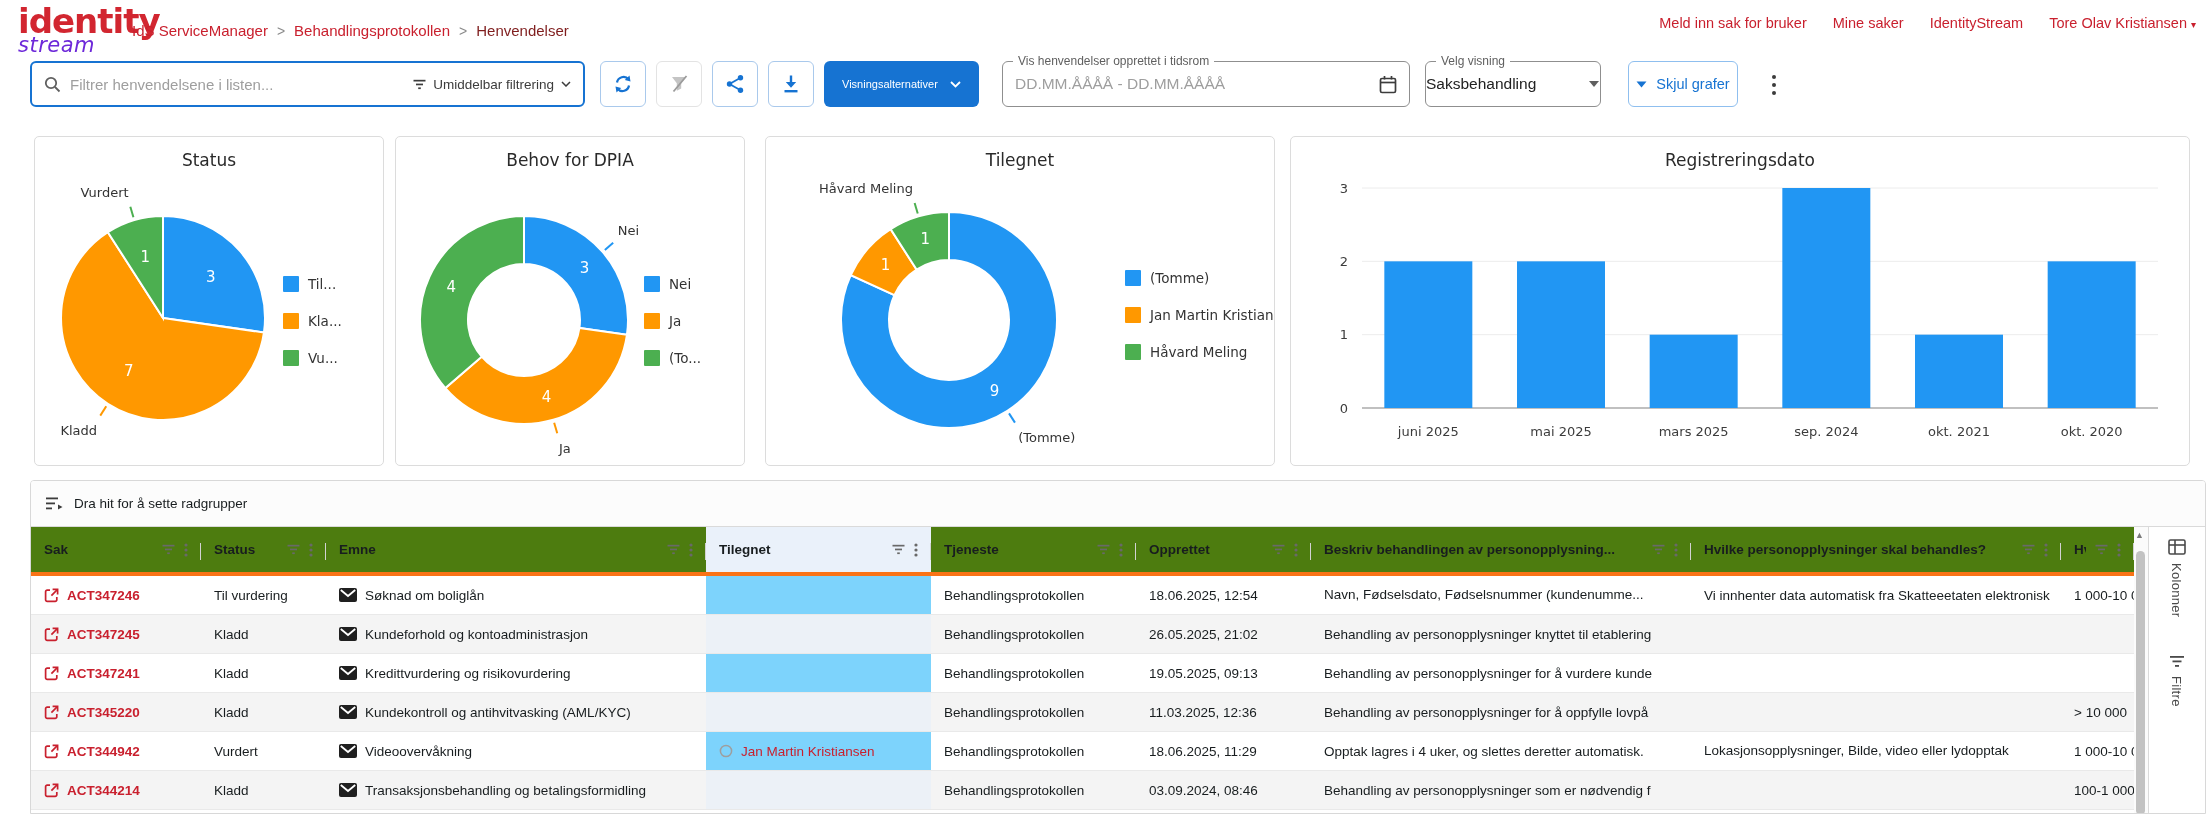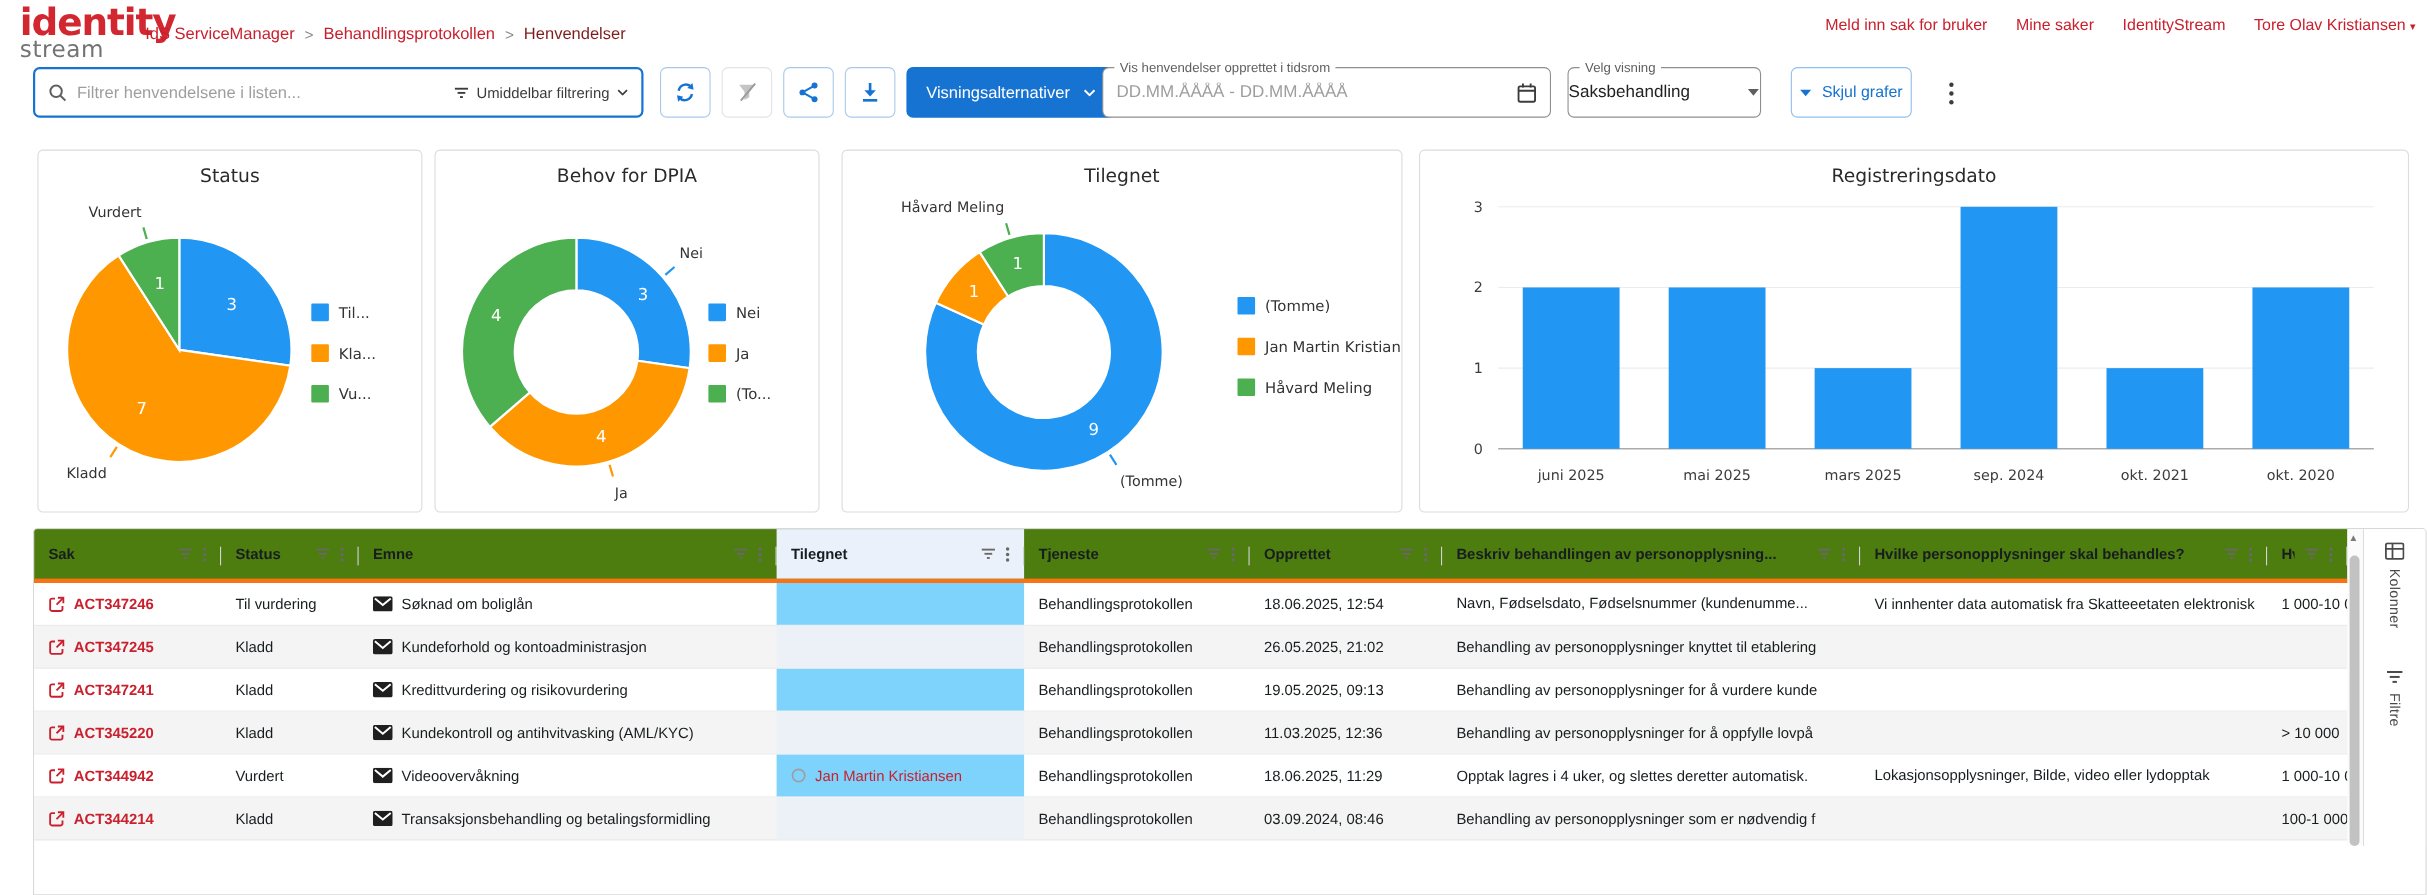--- a/index.html
+++ b/index.html
@@ -2,39 +2,39 @@
 <html><head>
 <meta charset="utf-8">
 <style>
   * { margin:0; padding:0; box-sizing:border-box; }
   html,body { width:2206px; height:814px; background:#fff; overflow:hidden;
     font-family:"Liberation Sans", sans-serif; color:#181D1F; }
   .abs { position:absolute; }
   
   .logo { left:18px; top:4px; line-height:1; cursor:pointer; }
   .logo .l1 { font-family:"DejaVu Sans",sans-serif; font-weight:700; font-size:34px; letter-spacing:-1px; color:#D22630; }
-  .logo .l2 { font-family:"DejaVu Sans",sans-serif; font-weight:400; font-size:21px; letter-spacing:0.5px; color:#737373; margin-top:-3px; }
+  .logo .l2 { font-family:"DejaVu Sans",sans-serif; font-weight:400; font-size:21px; letter-spacing:0.5px; color:#6d28d9; margin-top:-3px;font-style:italic; }
   .breadcrumb { left:132px; top:22px; font-size:15px; display:flex; gap:9px; align-items:center; }
   .breadcrumb a { color:#C9202E; text-decoration:none; cursor:pointer; }
   .breadcrumb .sep { color:#8A8A8A; font-size:14px; }
   .breadcrumb .current { color:#7f1d1d; }
   .topnav { right:10px; top:15px; display:flex; gap:26px; font-size:14.5px; }
   .topnav a { color:#C9202E; text-decoration:none; white-space:nowrap; cursor:pointer; }
   .topnav .caret { color:#C9202E; font-size:10px; margin-left:4px; }
   
   .searchbox { left:30px; top:61px; width:555px; height:46px; border:2px solid #1673D2; border-radius:6px;
     display:flex; align-items:center; padding:0 12px; gap:9px; background:#fff; }
   .searchbox input { flex:1; border:none; outline:none; font-size:15px; color:#333; min-width:10px; }
   .searchbox input::placeholder { color:#9E9E9E; }
   .quickfilter { display:flex; align-items:center; gap:7px; font-size:13.5px; color:#3C3C3C; white-space:nowrap; cursor:pointer; }
   .iconbtn { width:46px; height:46px; top:61px; border:1px solid #A9C9EC; border-radius:6px; background:#fff;
     display:flex; align-items:center; justify-content:center; cursor:pointer; }
   .iconbtn.disabled { border-color:#E3E3E3; cursor:default; }
   .btn-primary { left:824px; top:61px; height:46px; padding:0 18px; background:#1673D2; border:none; border-radius:6px;
-    color:#fff; font-size:15px; display:flex; align-items:center; gap:12px; cursor:pointer; font-family:inherit; }
+    color:#fff; font-size:11px; display:flex; align-items:center; gap:12px; cursor:pointer; font-family:inherit; }
   .outlined { border:1px solid #8F8F8F; border-radius:6px; height:46px; background:#fff; }
   .outlined .flabel { position:absolute; top:-8px; left:10px; background:#fff; padding:0 5px; font-size:12px; color:#5F5F5F; white-space:nowrap; }
   .datefield { left:1002px; top:61px; width:408px; display:flex; align-items:center; padding:0 12px; gap:8px; }
   .datefield input { flex:1; border:none; outline:none; font-size:15.5px; color:#333; }
   .datefield input::placeholder { color:#9E9E9E; }
   .viewselect { left:1425px; top:61px; width:176px; display:flex; align-items:center; padding:0 0; cursor:pointer; }
   .viewselect .val { flex:1; font-size:15.5px; color:#222; }
   .btn-hide { left:1628px; top:61px; height:46px; width:110px; border:1px solid #8FBFEF; border-radius:6px; background:#fff;
     color:#1673D2; font-size:14.5px; display:flex; align-items:center; justify-content:center; gap:9px; cursor:pointer; font-family:inherit; }
   .kebab-v { left:1768px; top:71px; display:flex; flex-direction:column; gap:4px; cursor:pointer; padding:4px; }
@@ -256,20 +256,29 @@
       <rect x="480.33333333333337" y="18" width="88" height="220" fill="#2196F3"></rect>
       <text x="524.3333333333334" y="266" text-anchor="middle" font-size="13" fill="#3C3C3C">sep. 2024</text>
       <rect x="613" y="164.66666666666669" width="88" height="73.33333333333333" fill="#2196F3"></rect>
       <text x="657" y="266" text-anchor="middle" font-size="13" fill="#3C3C3C">okt. 2021</text>
       <rect x="745.6666666666666" y="91.33333333333334" width="88" height="146.66666666666666" fill="#2196F3"></rect>
       <text x="789.6666666666666" y="266" text-anchor="middle" font-size="13" fill="#3C3C3C">okt. 2020</text>
     </svg>
 </div>
 
 <div class="abs gridwrap">
+  <div class="dropzone">
+    <svg width="18" height="15" viewBox="0 0 18 15">
+      <rect x="1" y="1.5" width="12" height="1.8" fill="#3C3C3C"></rect>
+      <rect x="1" y="6.5" width="9" height="1.8" fill="#3C3C3C"></rect>
+      <rect x="1" y="11.5" width="6" height="1.8" fill="#3C3C3C"></rect>
+      <polygon points="13,8.5 17.5,11 13,13.5" fill="#3C3C3C"></polygon>
+    </svg>
+    <span>Dra hit for å sette radgrupper</span>
+  </div>
   <div class="gridbody">
     <div class="gridmain">
       <div class="h-row" id="headerRow" style="grid-template-columns: 170px 125px 380px 225px 205px 175px 380px 370px 73px;">
           <div class="h-cell">
             <span class="lbl">Sak</span>
             <svg width="13" height="11" viewBox="0 0 13 11">
               <rect x="0.5" y="0.8" width="12" height="1.7" fill="#696969"></rect>
               <rect x="3" y="4.6" width="7" height="1.7" fill="#696969"></rect>
               <rect x="5.2" y="8.4" width="2.6" height="1.7" fill="#696969"></rect>
             </svg>

